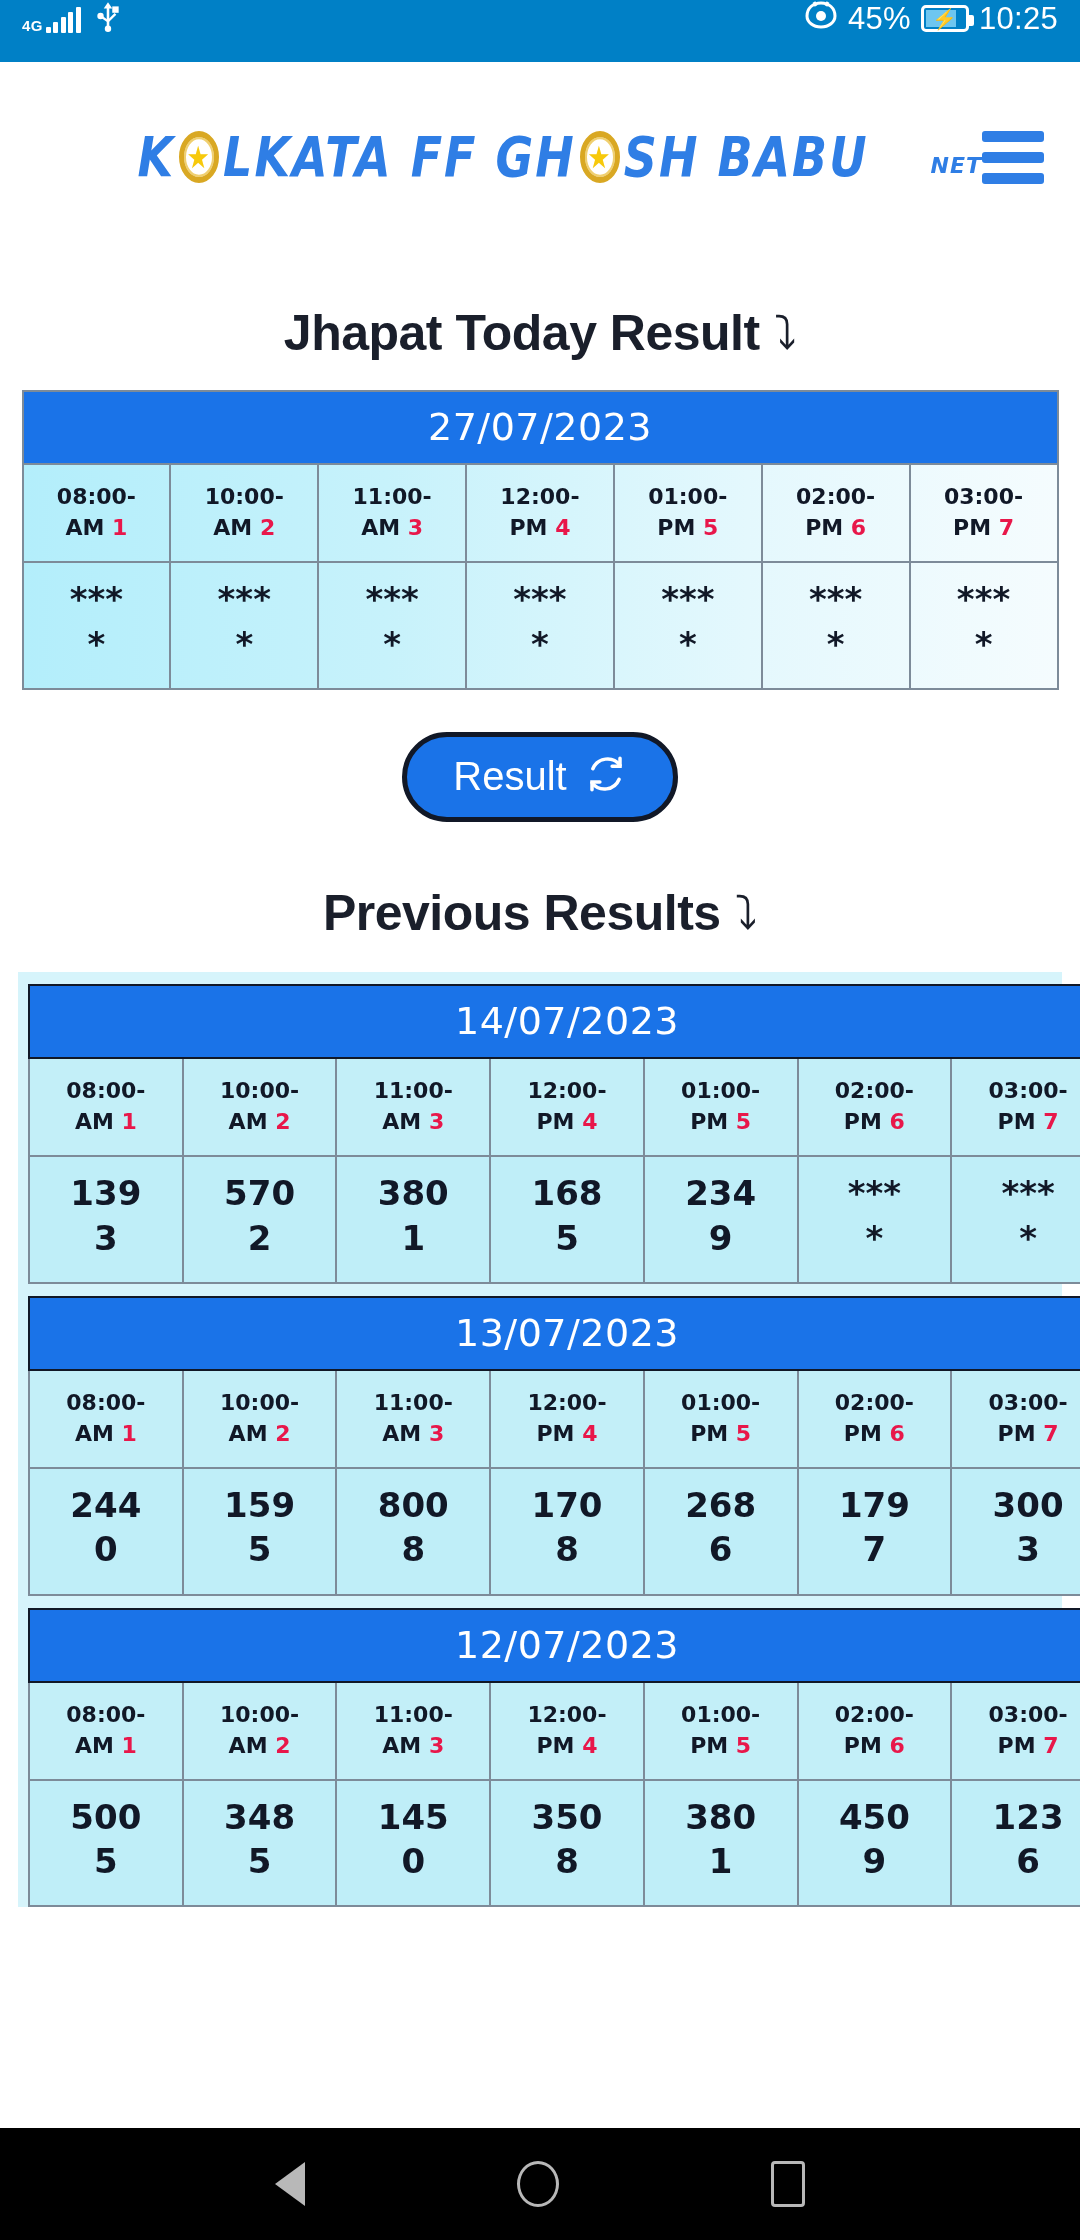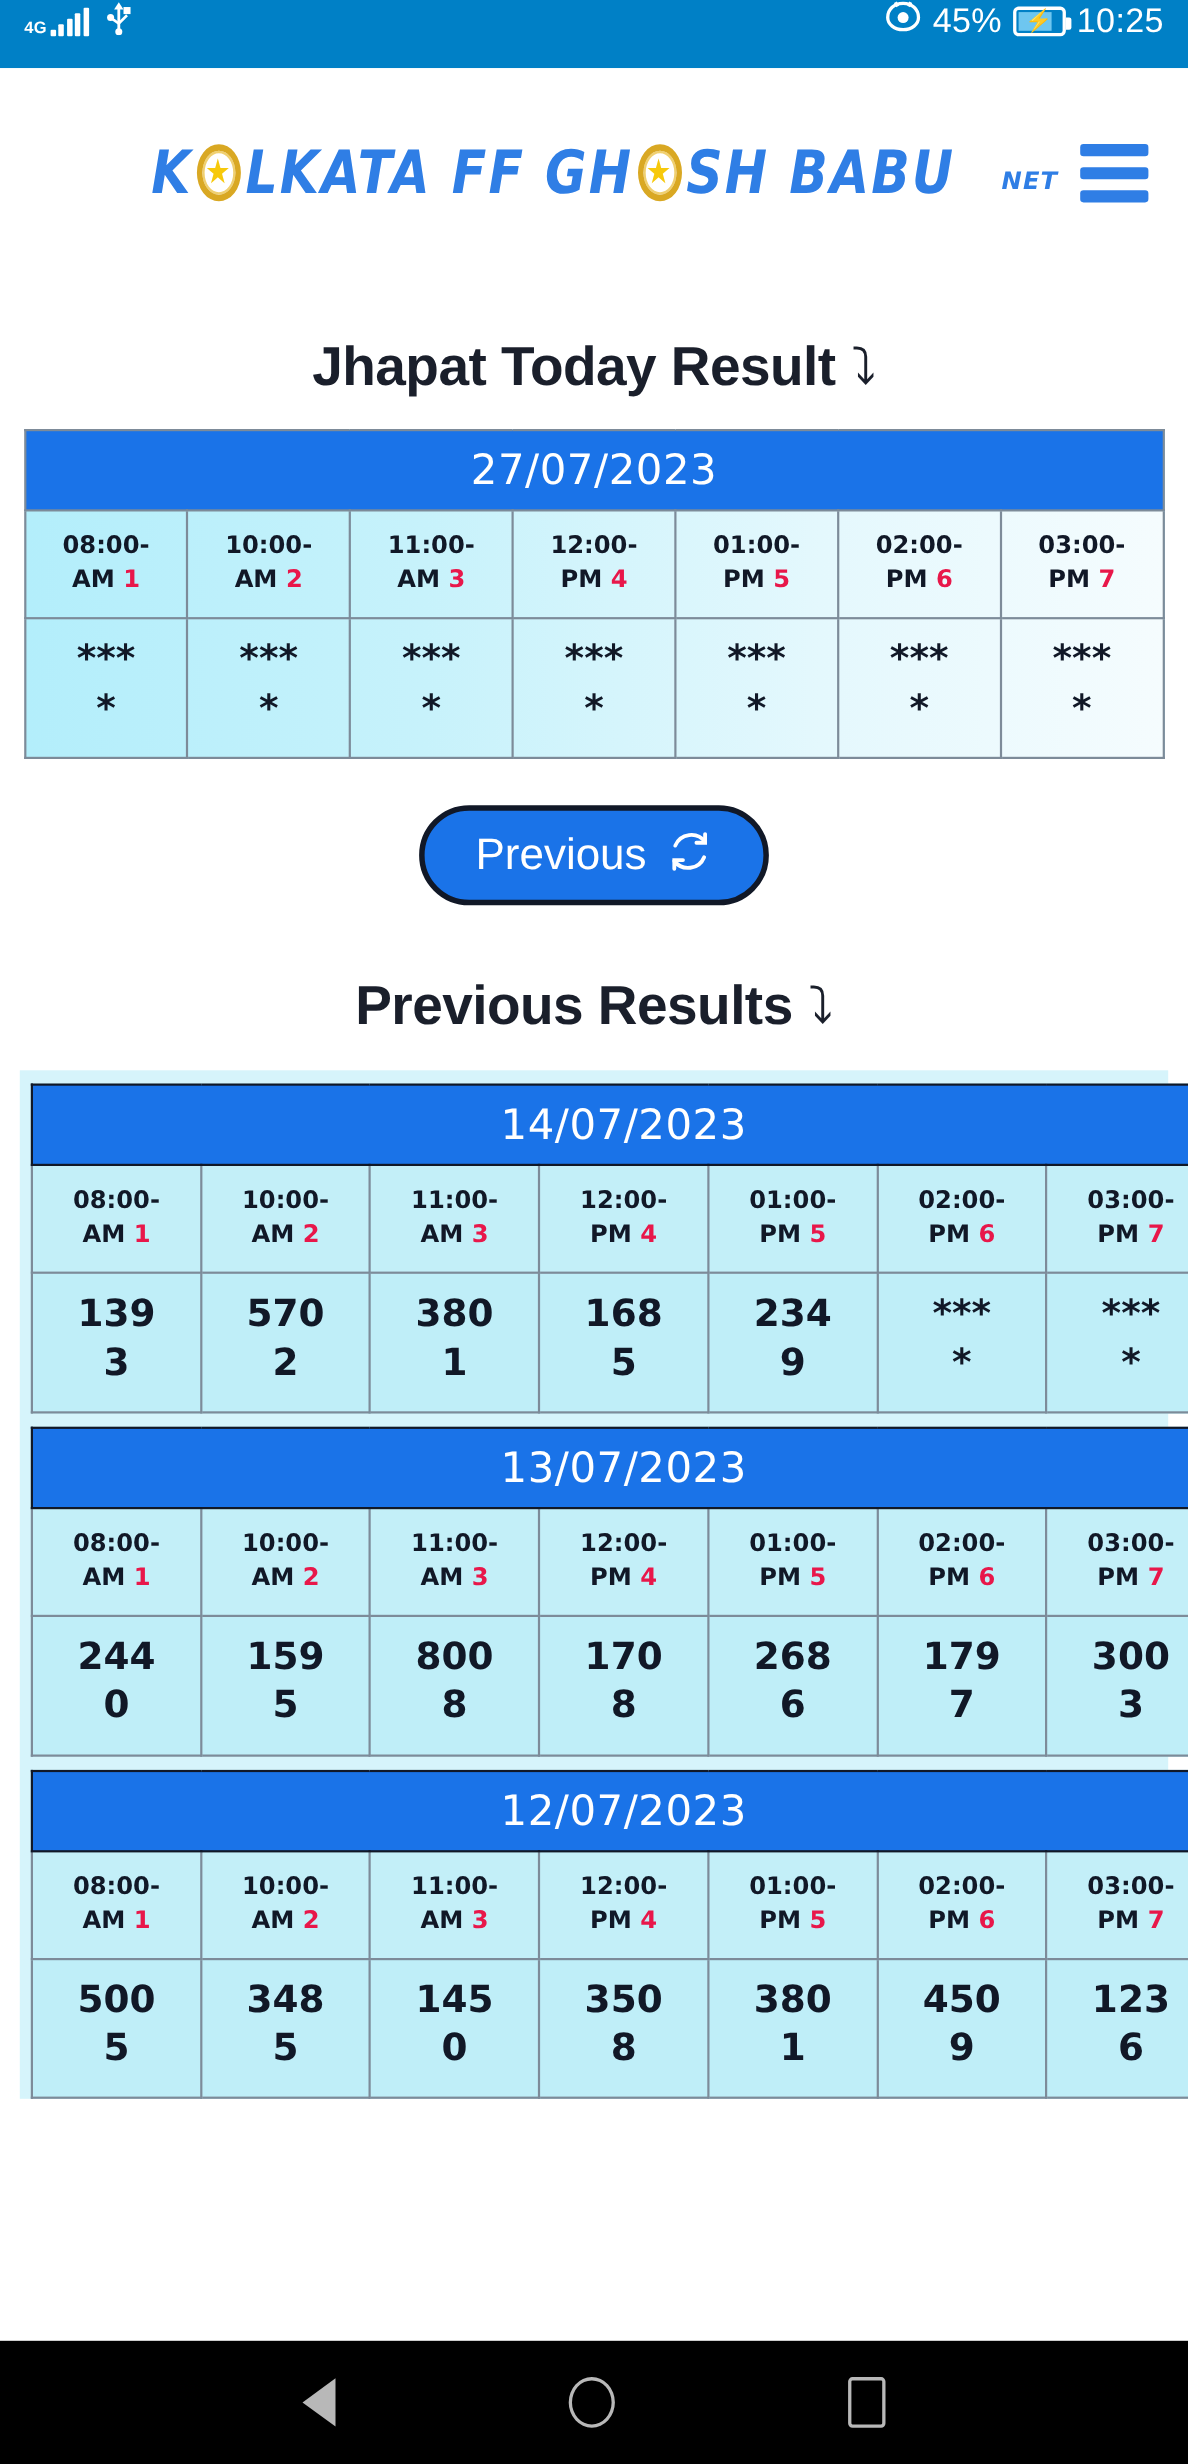--- a/index.html
+++ b/index.html
@@ -61,21 +61,21 @@
   .medal .ring{
     position:absolute; inset:0; border-radius:50%;
     background:#ffffff; border:5px solid #d9a823;
     box-shadow:0 0 0 2px #f0d070 inset;
   }
   .medal .star{
     position:absolute; left:50%; top:50%; transform:translate(-50%,-50%);
     color:#f7c90b; font-size:26px; line-height:1;
   }
   .logo-net{
-    position:absolute; right:20px; bottom:6px;
+    position:absolute; right:0; bottom:6px;
     font-family:"DejaVu Sans", sans-serif; font-weight:bold; font-style:italic;
     font-size:22px; color:#2f7ee5; letter-spacing:1px;
   }
   .hamburger{ width:62px; display:flex; flex-direction:column; gap:10px; cursor:pointer;}
   .hamburger span{ display:block; height:11px; background:#2f7ee5; border-radius:3px; }
 
   
   .section-title{
     text-align:center; font-size:50px; font-weight:bold; color:#1a1f2b;
     letter-spacing:-0.5px; display:flex; align-items:center; justify-content:center; gap:14px;
@@ -239,21 +239,21 @@
         <td class="val-cell">***<br>*</td>
         <td class="val-cell">***<br>*</td>
         <td class="val-cell">***<br>*</td>
         <td class="val-cell">***<br>*</td>
       </tr>
   </tbody>
 </table>
 
 <div class="refresh-wrap">
   <button class="refresh-btn">
-    <span>Previous</span>
+    <span>Result</span>
     <span class="refresh-icon">
       <svg width="42" height="42" viewBox="0 0 24 24" fill="none" stroke="#fff" stroke-width="2" stroke-linecap="round">
         <path d="M20 7a9 9 0 0 0-15.5 2"></path>
         <path d="M4 17a9 9 0 0 0 15.5-2"></path>
         <path d="M20 3v4.5h-4.5"></path>
         <path d="M4 21v-4.5h4.5"></path>
       </svg>
     </span>
   </button>
 </div>

